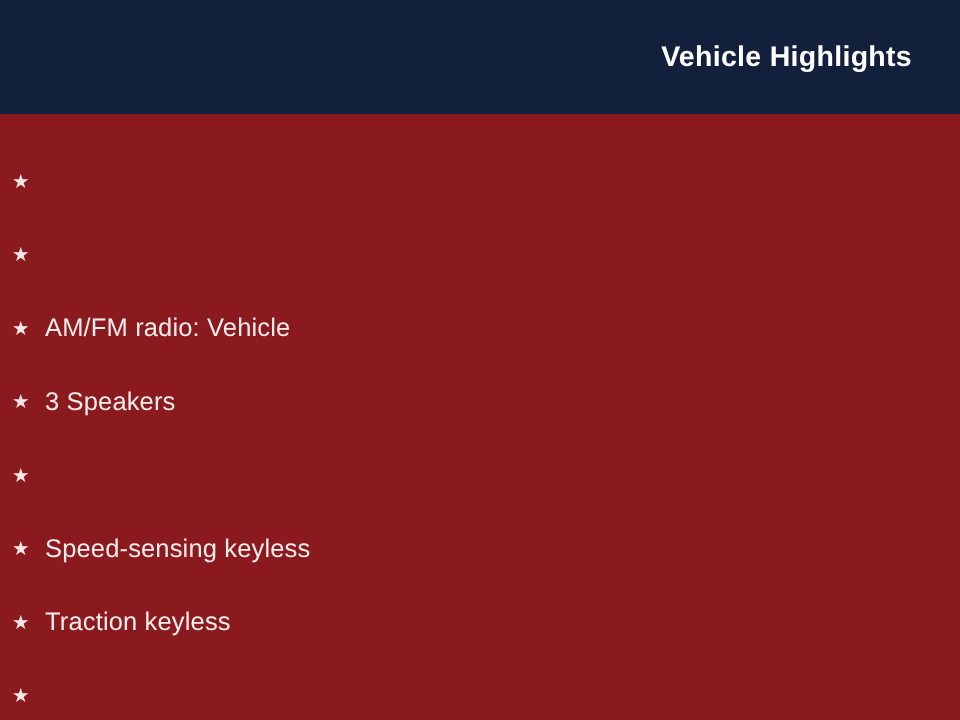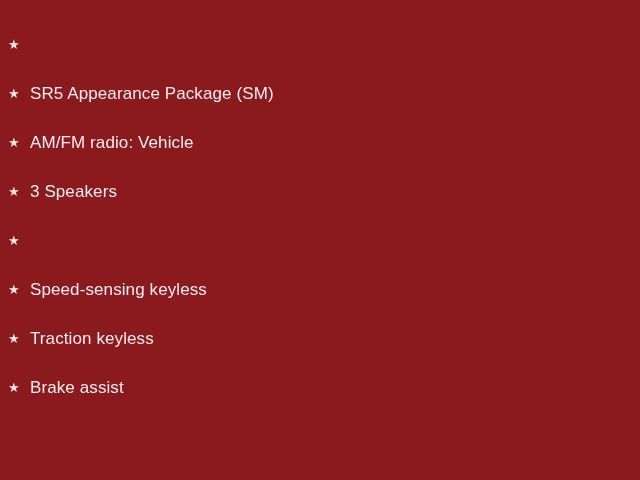--- a/index.html
+++ b/index.html
@@ -83,31 +83,33 @@
     line-height: 1.15;
     white-space: nowrap;
     letter-spacing: 0.1px;
   }
 </style>
 </head>
 <body>
 
 <div class="slide">
 
+  <div class="header">
+    <div class="header-title">Vehicle Highlights</div>
+  </div>
 
   <div class="body">
     <ul class="highlights-list">
 
       <li class="highlight-item">
         <span class="bullet-star">★</span>
       </li>
 
       <li class="highlight-item">
         <span class="bullet-star">★</span>
-        <span class="highlight-text">SR5 Appearance Package (SM)</span>
       </li>
 
       <li class="highlight-item">
         <span class="bullet-star">★</span>
         <span class="highlight-text">AM/FM radio: Vehicle</span>
       </li>
 
       <li class="highlight-item">
         <span class="bullet-star">★</span>
         <span class="highlight-text">3 Speakers</span>
@@ -122,19 +124,18 @@
         <span class="highlight-text">Speed-sensing keyless</span>
       </li>
 
       <li class="highlight-item">
         <span class="bullet-star">★</span>
         <span class="highlight-text">Traction keyless</span>
       </li>
 
       <li class="highlight-item">
         <span class="bullet-star">★</span>
-        <span class="highlight-text">Brake assist</span>
       </li>
 
     </ul>
   </div>
 
 </div>
 
 </body></html>

